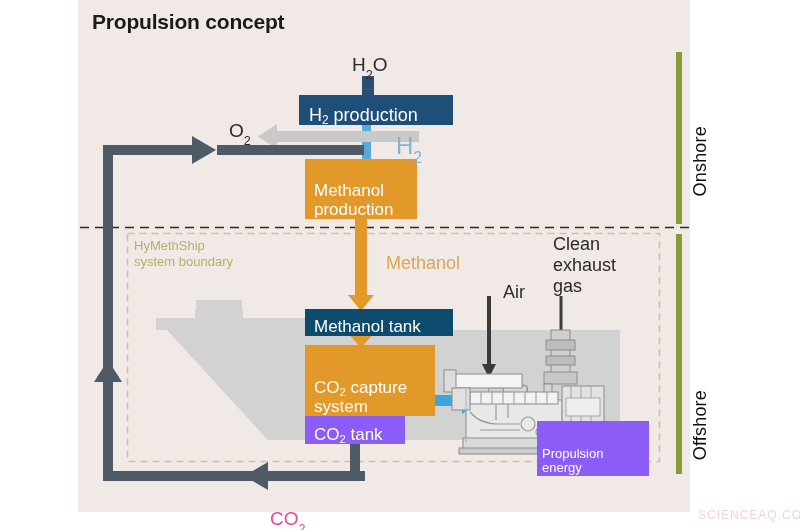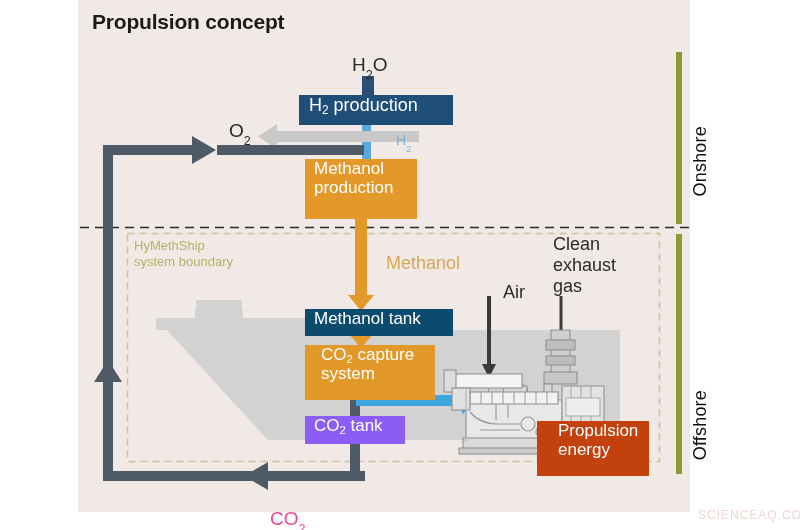--- a/index.html
+++ b/index.html
@@ -58,21 +58,21 @@
     width: 800px; height: 530px;
   }
 
   
   .box {
     position: absolute;
     color: #ffffff;
     box-sizing: border-box;
     display: flex;
     flex-direction: column;
-    justify-content: flex-start;
+    justify-content: flex-end;
     line-height: 1.12;
     white-space: nowrap;
   }
   .box-h2prod {
     left: 299px; top: 95px;
     width: 154px; height: 30px;
     background: #1f4e79;
     font-size: 18px;
     padding-left: 10px;
   }
@@ -85,59 +85,59 @@
   }
   .box-methtank {
     left: 305px; top: 309px;
     width: 148px; height: 27px;
     background: #0c4a6e;
     font-size: 17px;
     padding-left: 9px;
   }
   .box-co2cap {
     left: 305px; top: 345px;
-    width: 130px; height: 55px;
+    width: 130px; height: 71px;
     background: #e2992a;
     font-size: 17px;
-    padding-left: 16px;
+    padding-left: 9px;
   }
   .box-co2tank {
     left: 305px; top: 416px;
     width: 100px; height: 28px;
     background: #8b5cf6;
     font-size: 17px;
     padding-left: 9px;
   }
   .box-propulsion {
     left: 537px; top: 421px;
     width: 112px; height: 55px;
-    background: #c2410c;
-    font-size: 17px;
-    padding-left: 21px;
+    background: #8b5cf6;
+    font-size: 13px;
+    padding-left: 5px;
   }
   .box sub {
     font-size: 0.66em;
     vertical-align: baseline;
     position: relative;
     top: 3px;
   }
 
   
   .lbl {
     position: absolute;
     white-space: nowrap;
   }
   .lbl sub {
     font-size: 0.66em;
     position: relative;
     top: 3px;
   }
   .lbl-h2o   { left: 352px; top: 54px;  font-size: 19px; color: #2b2b2b; }
   .lbl-o2    { left: 229px; top: 120px; font-size: 19px; color: #2b2b2b; }
-  .lbl-h2    { left: 396px; top: 132px; font-size: 14px; color: #7fb4d8; }
+  .lbl-h2    { left: 396px; top: 132px; font-size: 24px; color: #7fb4d8; }
   .lbl-meth  { left: 386px; top: 253px; font-size: 18px; color: #d8a75c; }
   .lbl-air   { left: 474px; top: 282px; font-size: 18px; color: #2b2b2b; margin-left: 29px; }
   .lbl-co2   { left: 270px; top: 508px; font-size: 19px; color: #ec4899; }
   .lbl-clean {
     left: 553px; top: 234px;
     font-size: 18px; color: #2b2b2b;
     line-height: 1.18;
     white-space: pre-line;
   }
   .lbl-boundary {

